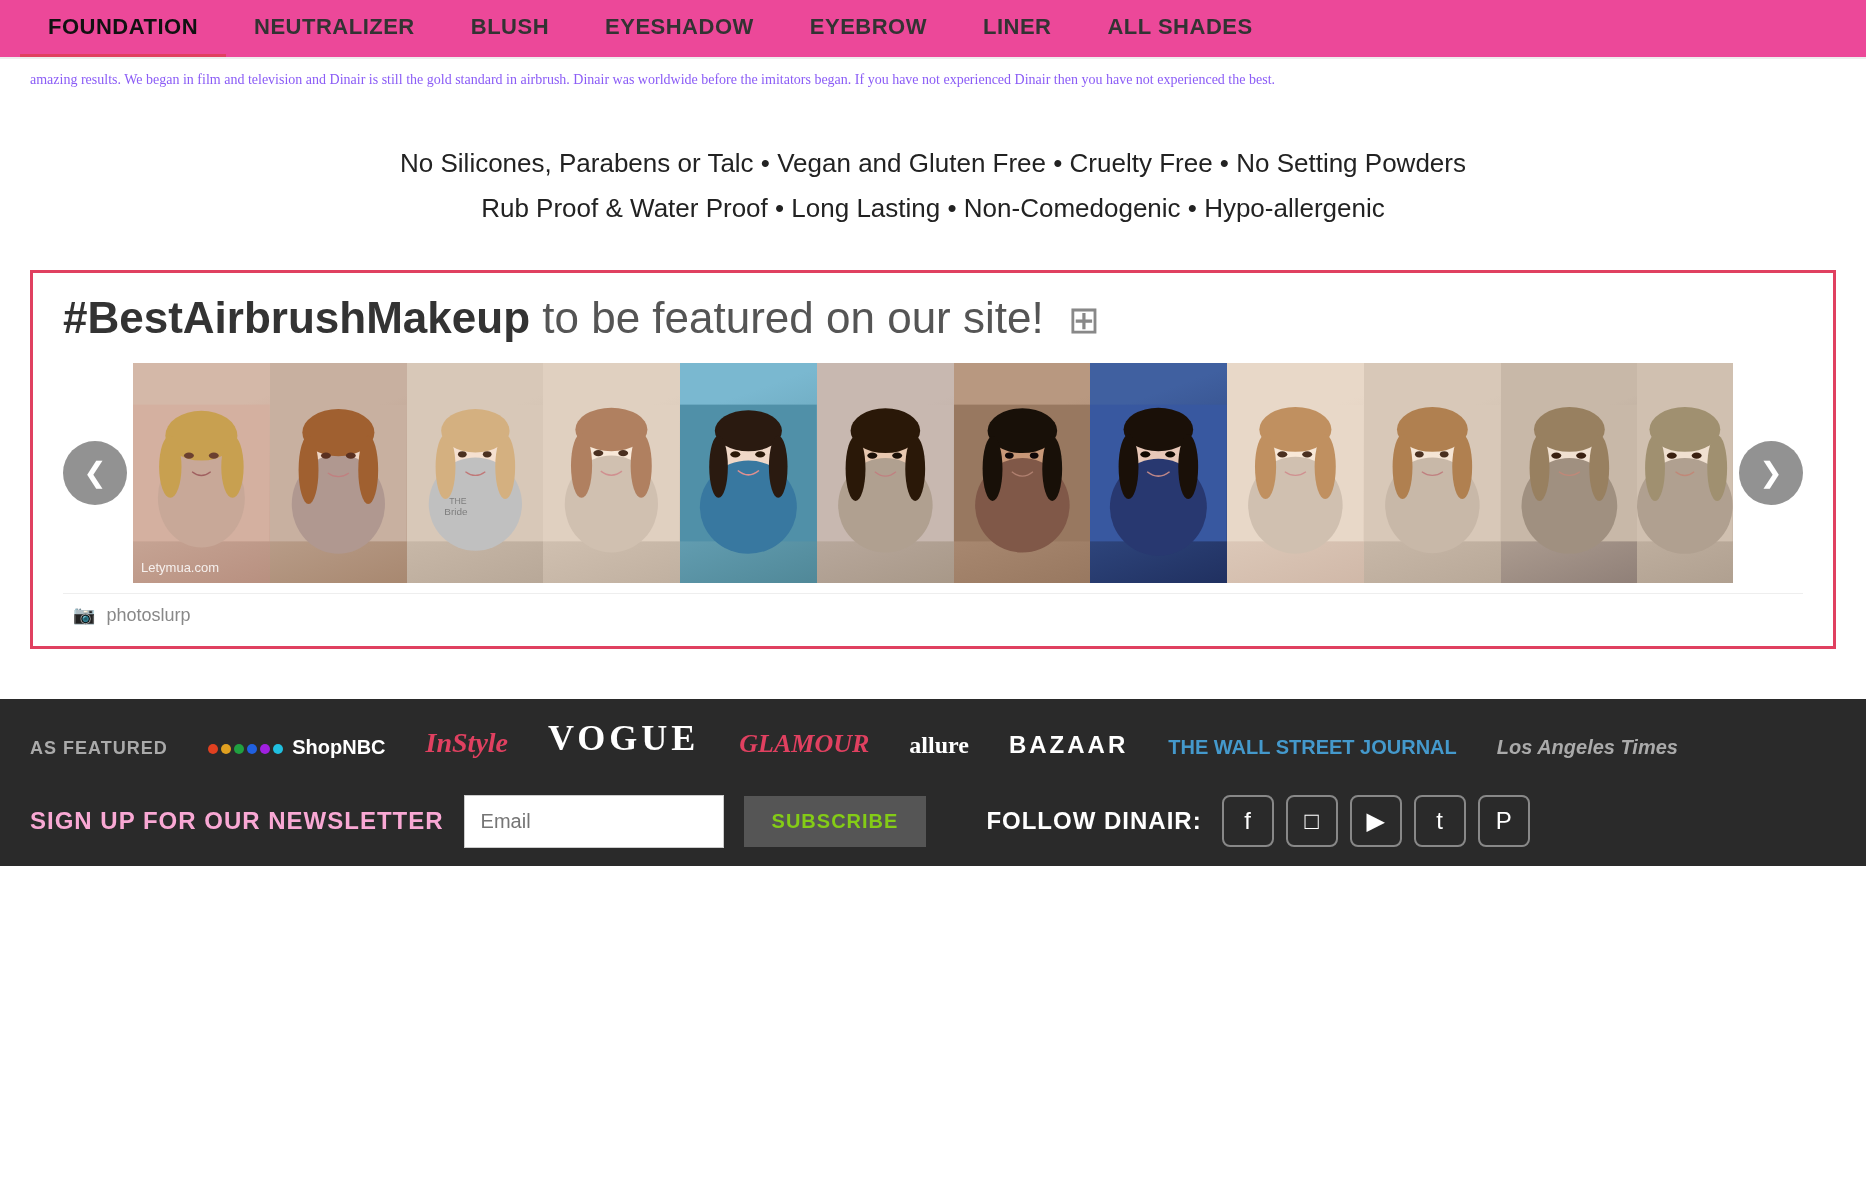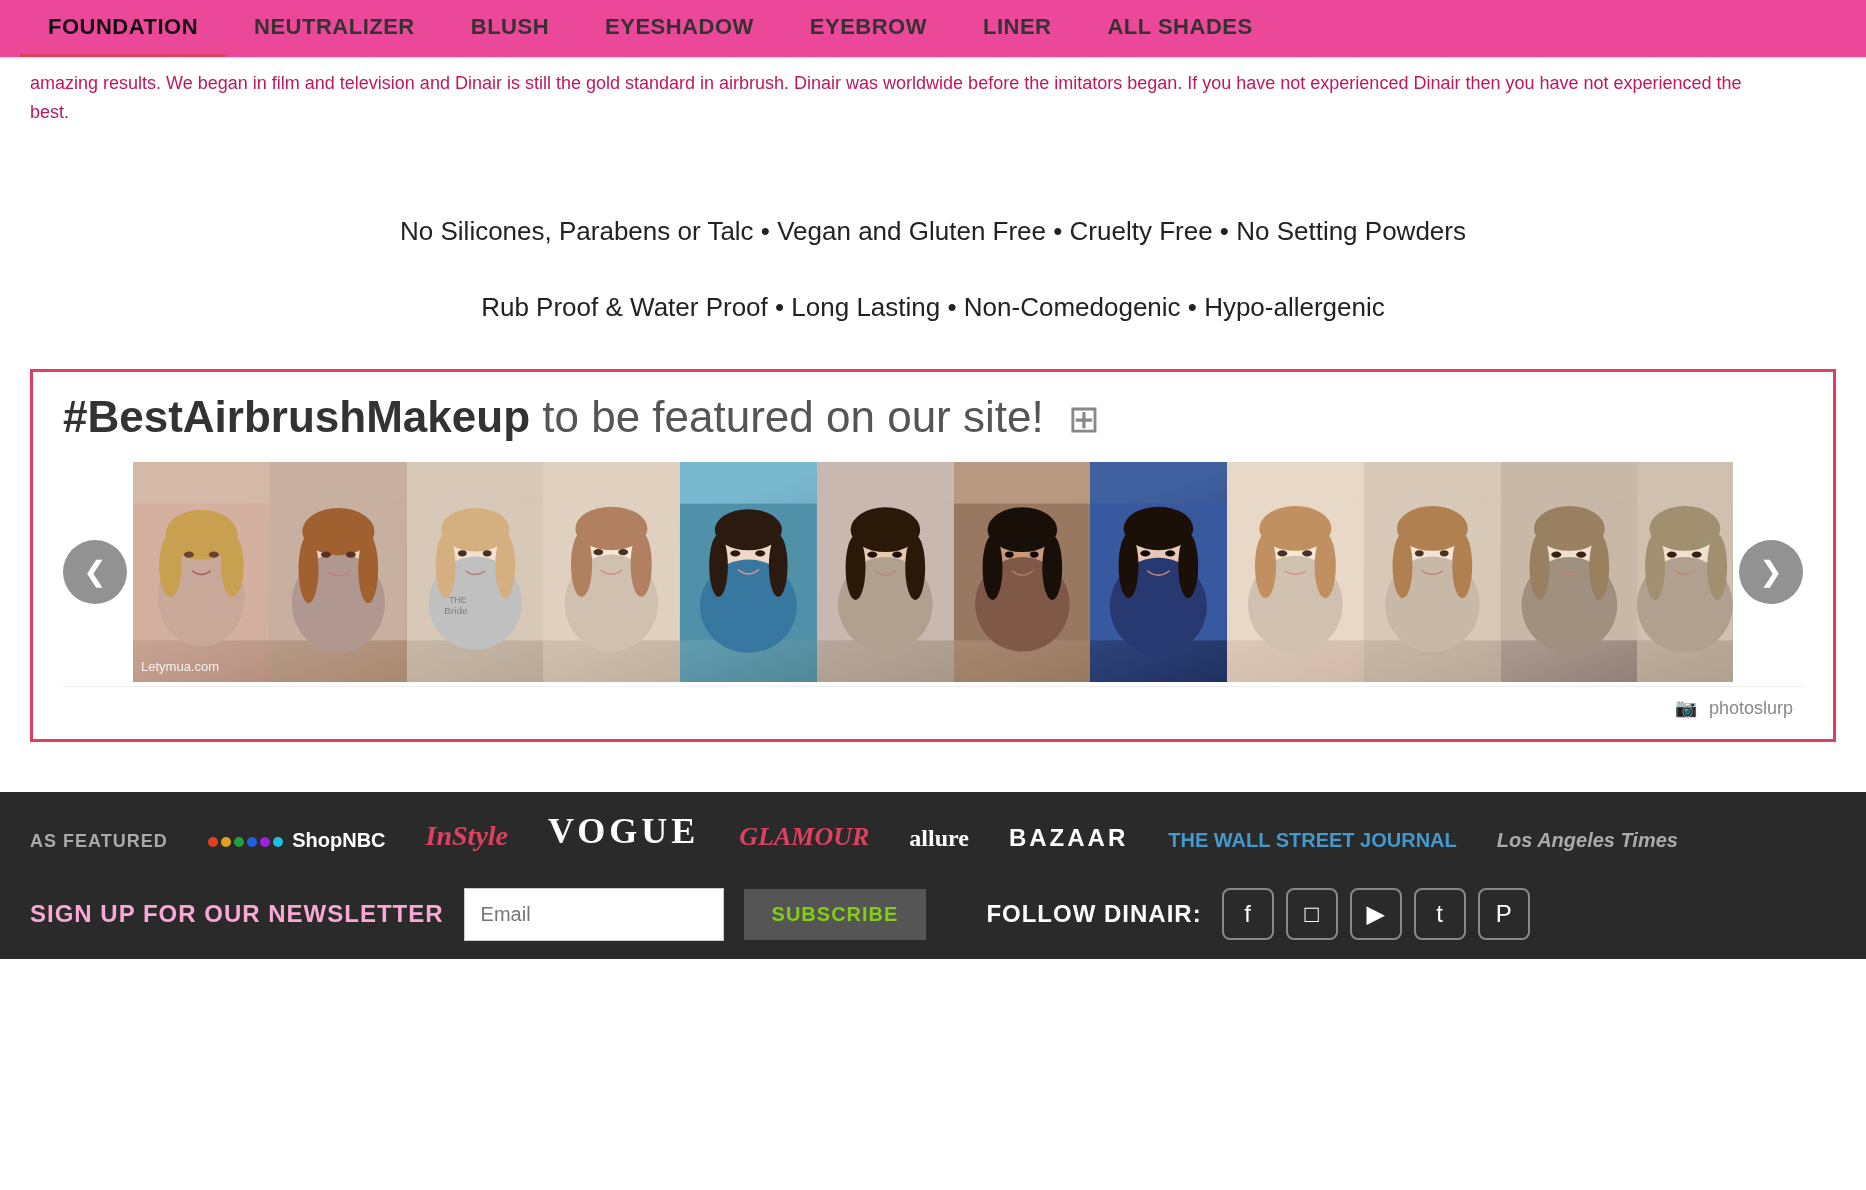--- a/index.html
+++ b/index.html
@@ -22,36 +22,36 @@
       letter-spacing: 0.5px;
     }
     .nav-item.active {
       color: #111;
       border-bottom: 3px solid #e04060;
     }
 
     
     .intro-text {
       padding: 10px 30px 20px 30px;
-      font-size: 18px;
-      color: #be185d;
+      font-size: 14px;
+      color: #8b5cf6;
       line-height: 1.6;
       max-width: 1800px;
+      font-family: Liberation Serif, serif;
     }
 
     
     .features-section {
       text-align: center;
       padding: 30px 20px 20px 20px;
     }
     .features-line {
       font-size: 26px;
       color: #222;
       line-height: 1.7;
-      margin-top: 32px;
     }
 
     
     .hashtag-section {
       border: 3px solid #e04060;
       margin: 20px 30px;
       padding: 20px 30px 10px 30px;
     }
     .hashtag-title {
       font-size: 44px;
@@ -90,26 +90,26 @@
       color: #fff;
       font-size: 28px;
       user-select: none;
       z-index: 2;
     }
     .gallery-arrow.left { margin-right: 6px; }
     .gallery-arrow.right { margin-left: 6px; }
 
     
     .photoslurp-bar {
-      text-align: right;
+      text-align: left;
       padding: 10px;
       font-size: 18px;
       color: #888;
       border-top: 1px solid #eee;
-      margin-top: 4px;
+      margin-top: 10px;
     }
     .photoslurp-bar .ps-icon { color: #e07030; margin-right: 6px; }
 
     
     .featured-bar {
       background: #2a2a2a;
       display: flex;
       align-items: flex-end;
       padding: 18px 30px;
       gap: 40px;

